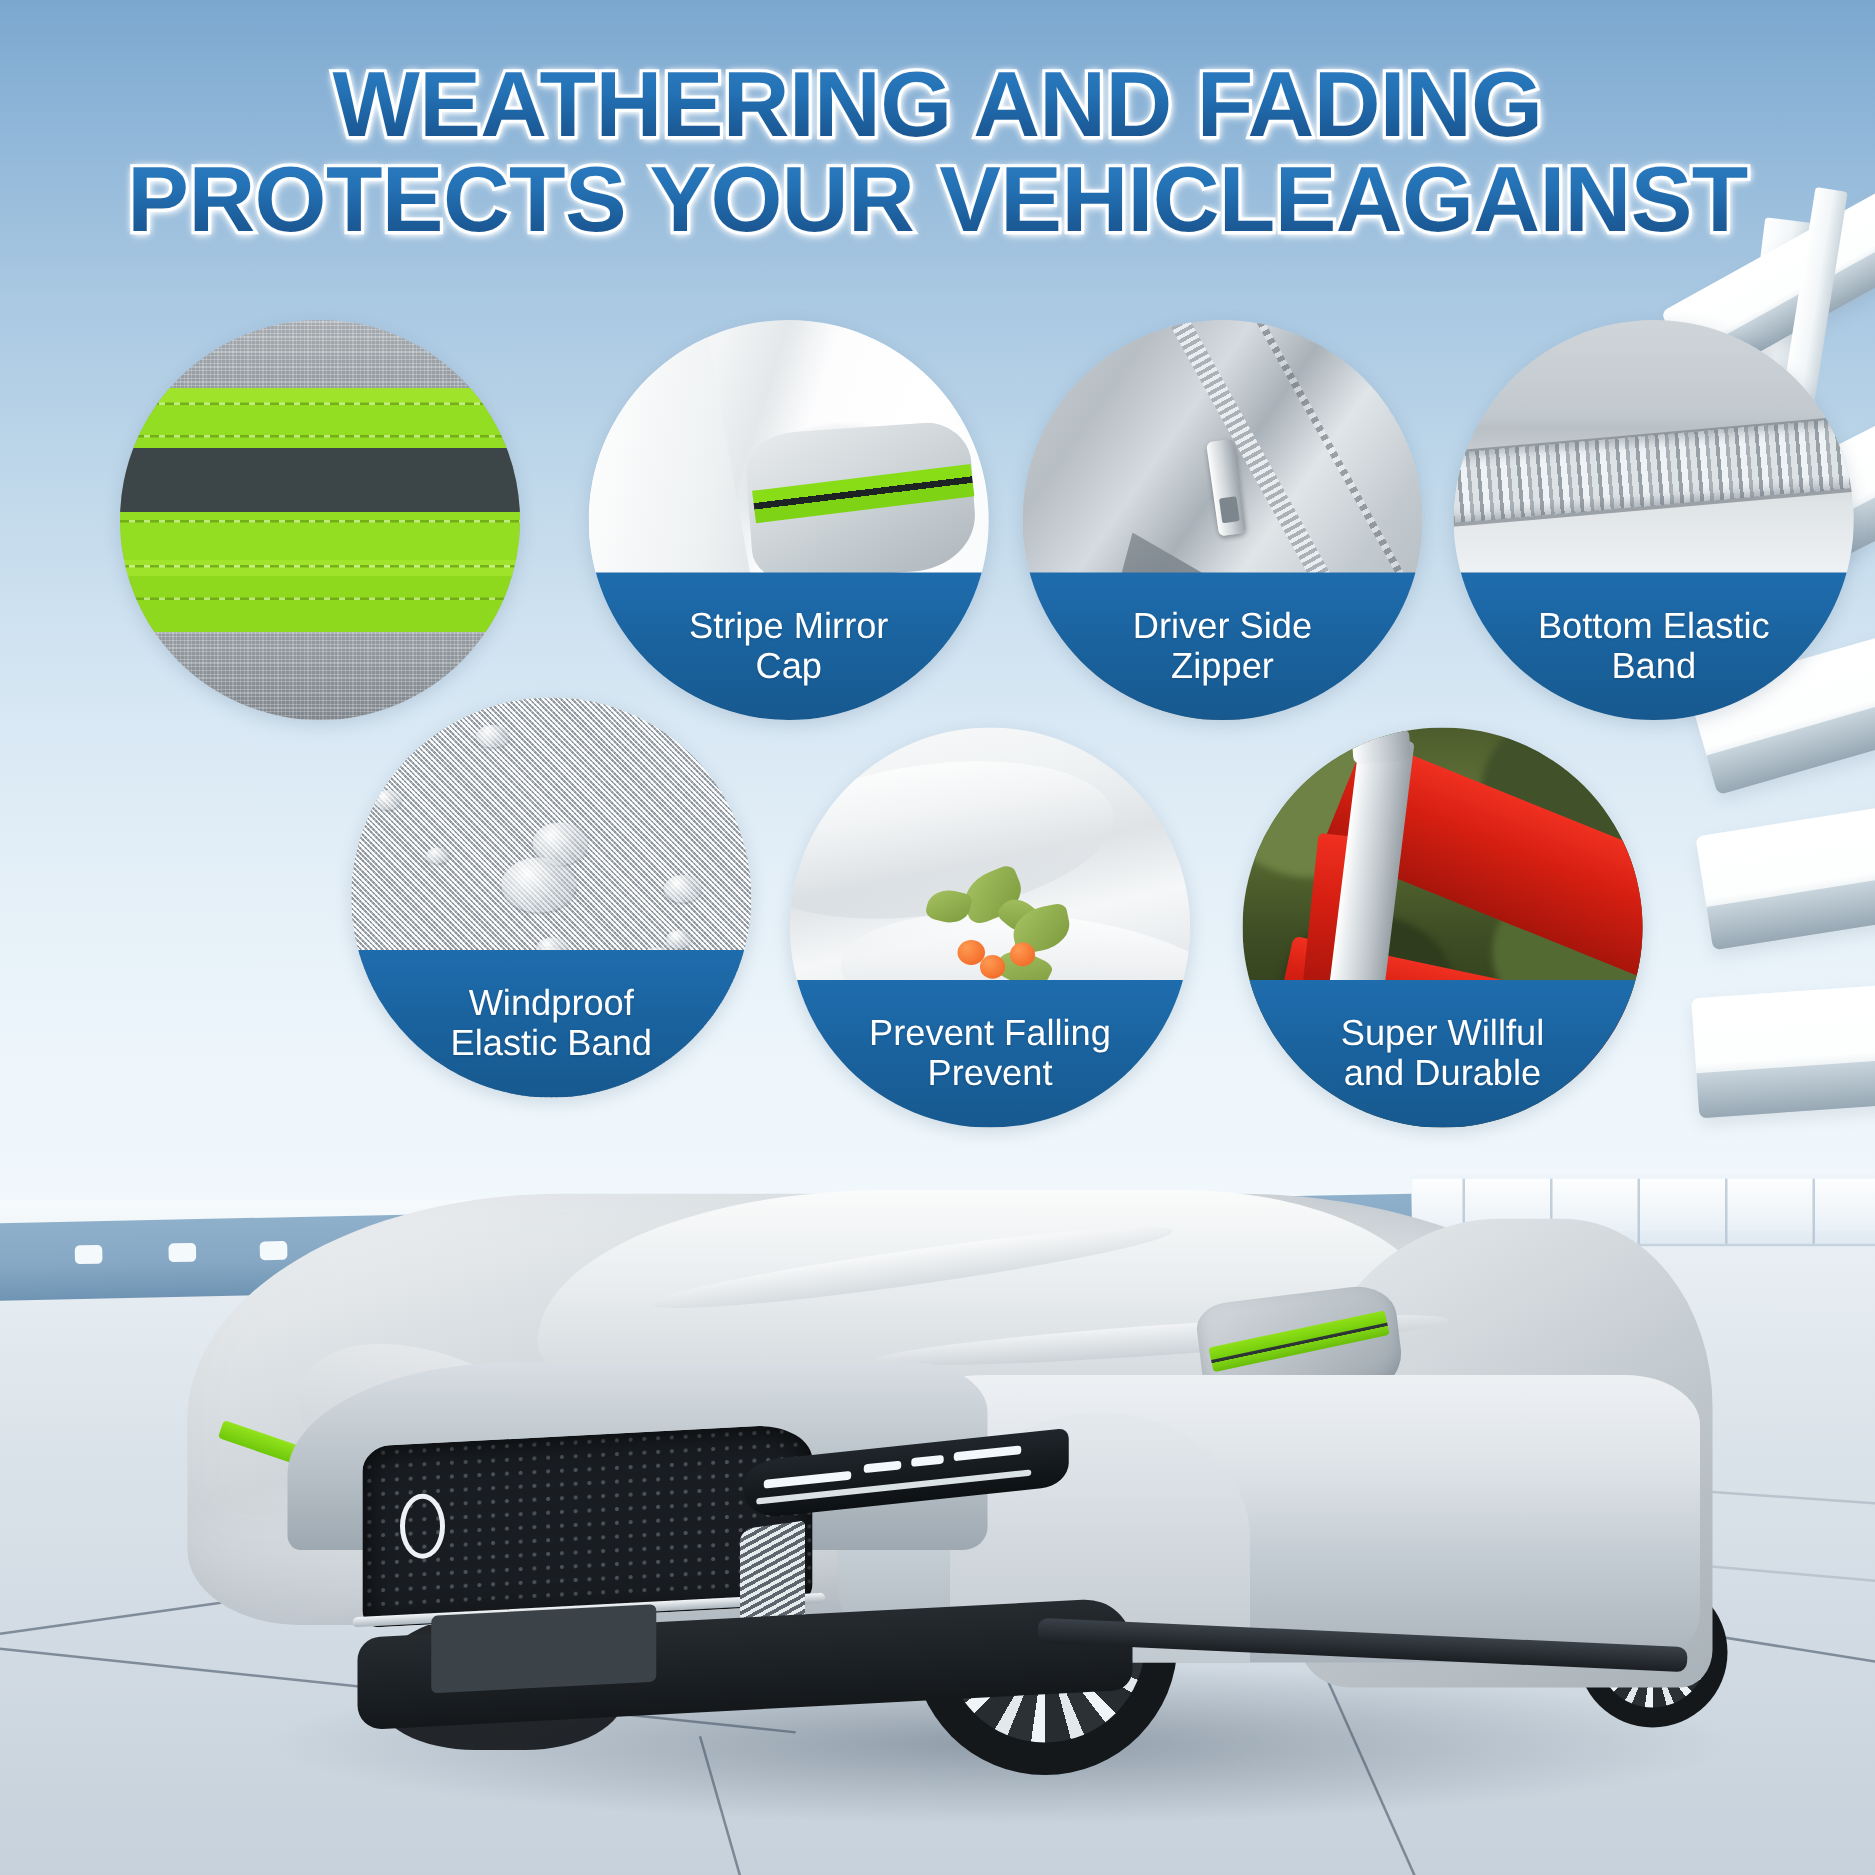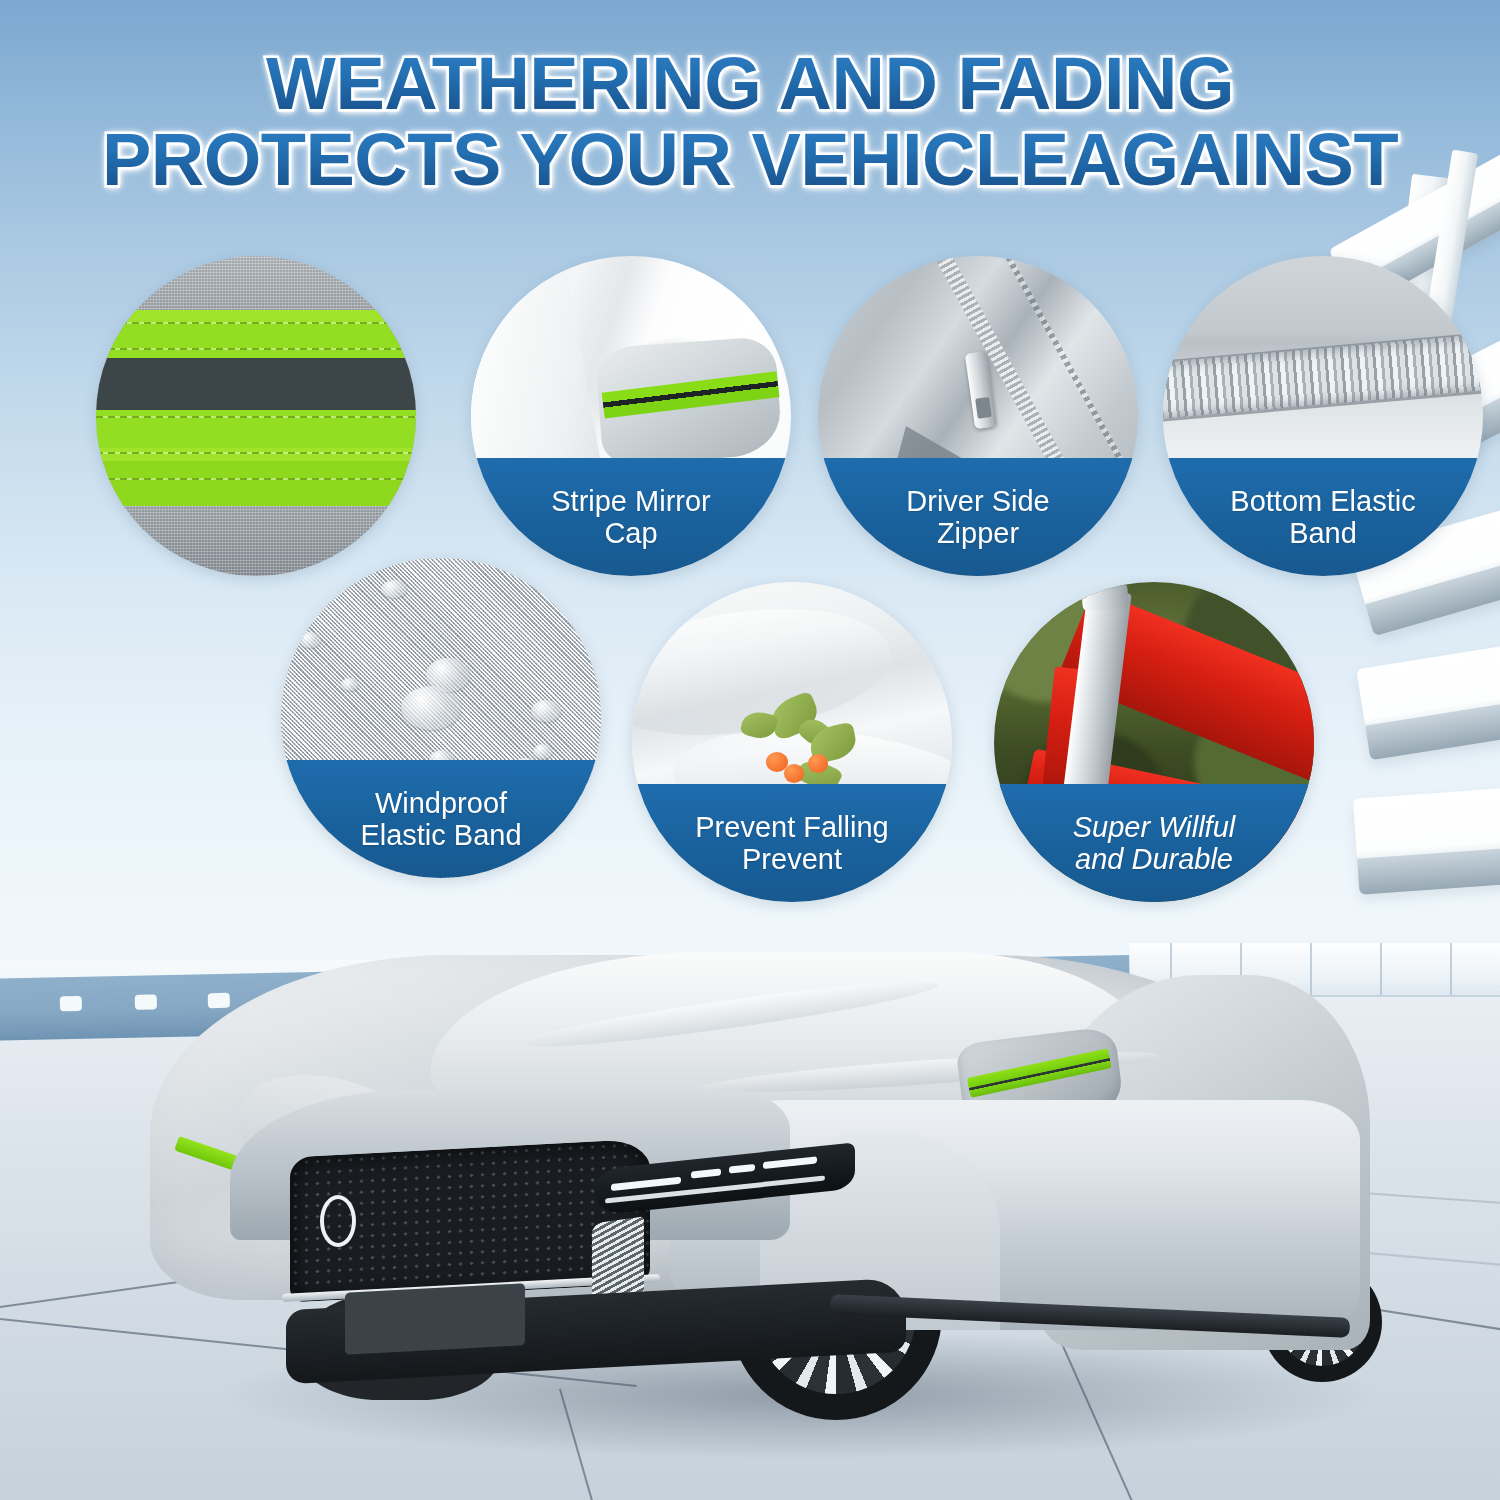--- a/index.html
+++ b/index.html
@@ -313,21 +313,21 @@
       <div class="berry" style="left:152px;top:182px;width:20px;height:19px;"></div>
       <div class="berry" style="left:176px;top:172px;width:20px;height:19px;"></div>
       <div class="berry" style="left:168px;top:240px;width:18px;height:16px;"></div>
     </div>
     <div class="cap">
       <span><span>Prevent Falling</span><br>
             <span>Prevent</span></span>
     </div>
   </div>
 
-  <div class="feat" style="left:994px;top:582px;font-style:italic;">
+  <div class="feat" style="left:994px;top:582px;">
     <div class="photo tex-durable">
       <div class="foliage" style="left:-20px;top:-10px;width:150px;height:130px;background:#6d8244;"></div>
       <div class="foliage" style="left:190px;top:-20px;width:170px;height:150px;background:#41512a;"></div>
       <div class="foliage" style="left:30px;top:150px;width:140px;height:120px;background:#2f3c1d;"></div>
       <div class="foliage" style="left:200px;top:120px;width:130px;height:120px;background:#546a33;"></div>
       <div class="redbeam" style="left:70px;top:60px;width:300px;height:96px;transform:rotate(22deg);border-radius:6px;"></div>
       <div class="redbeam" style="left:30px;top:200px;width:330px;height:70px;transform:rotate(12deg);border-radius:6px;"></div>
       <div class="redbeam" style="left:54px;top:86px;width:36px;height:130px;transform:rotate(6deg);border-radius:4px;"></div>
       <div class="silverstrap" style="left:78px;top:8px;width:44px;height:260px;transform:rotate(7deg);border-radius:4px;"></div>
       <div class="silverstrap" style="left:88px;top:2px;width:46px;height:26px;transform:rotate(-4deg);border-radius:6px;"></div>

